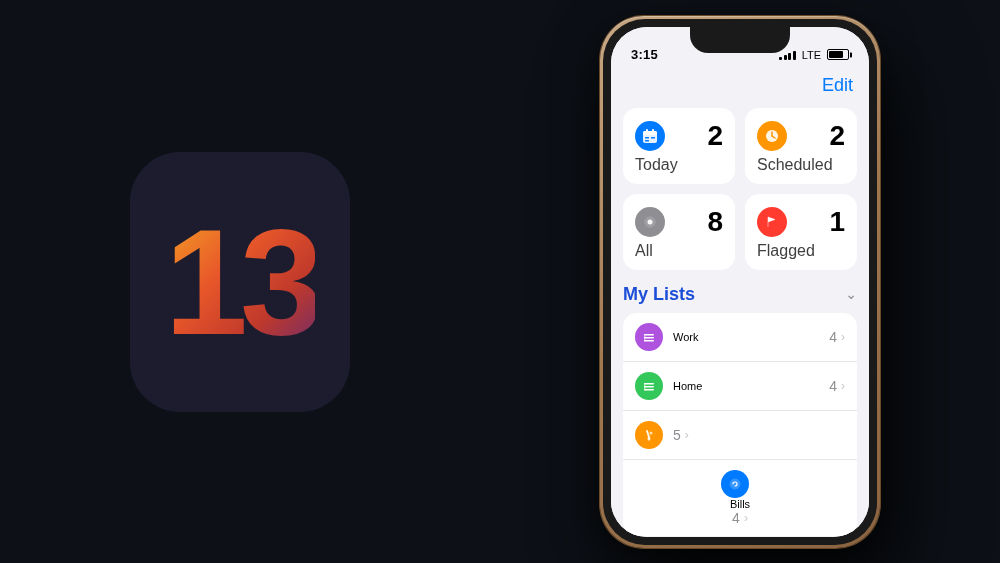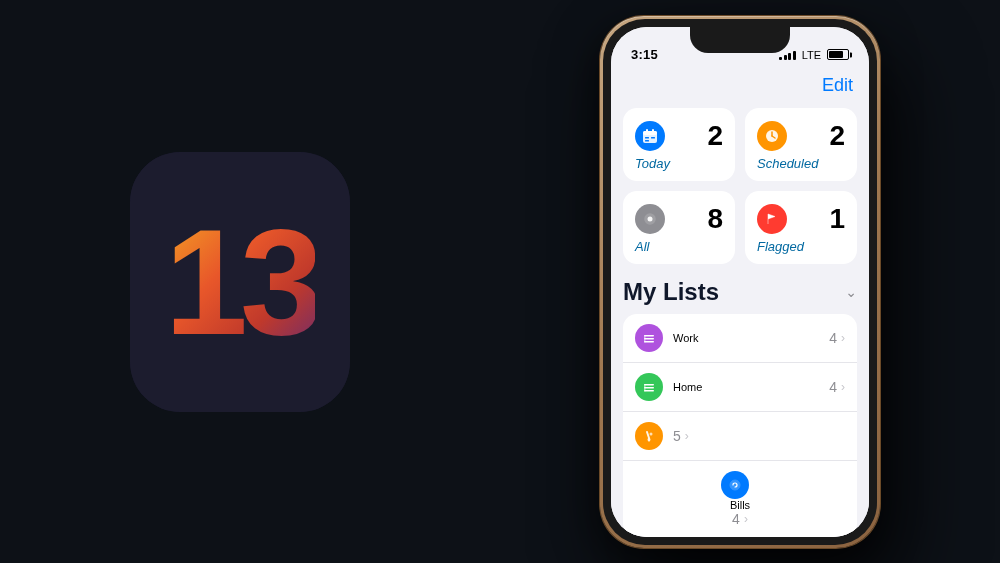--- a/index.html
+++ b/index.html
@@ -244,42 +244,41 @@
     }
 
     .card-count {
       font-size: 28px;
       font-weight: 700;
       color: #000;
       text-align: right;
     }
 
     .card-label {
-      font-size: 13px;
-      color: #0369a1;
+      font-size: 16px;
+      color: #404040;
       font-weight: 500;
-      font-style: italic;
     }
 
     
     .my-lists-section {
       padding: 0 12px;
     }
 
     .my-lists-header {
       display: flex;
       align-items: center;
       justify-content: space-between;
       padding: 4px 0 8px;
     }
 
     .my-lists-title {
-      font-size: 24px;
+      font-size: 18px;
       font-weight: 700;
-      color: #0f172a;
+      color: #1d4ed8;
     }
 
     .chevron-down {
       color: #8e8e93;
       font-size: 14px;
     }
 
     .lists-container {
       background: #fff;
       border-radius: 14px;

